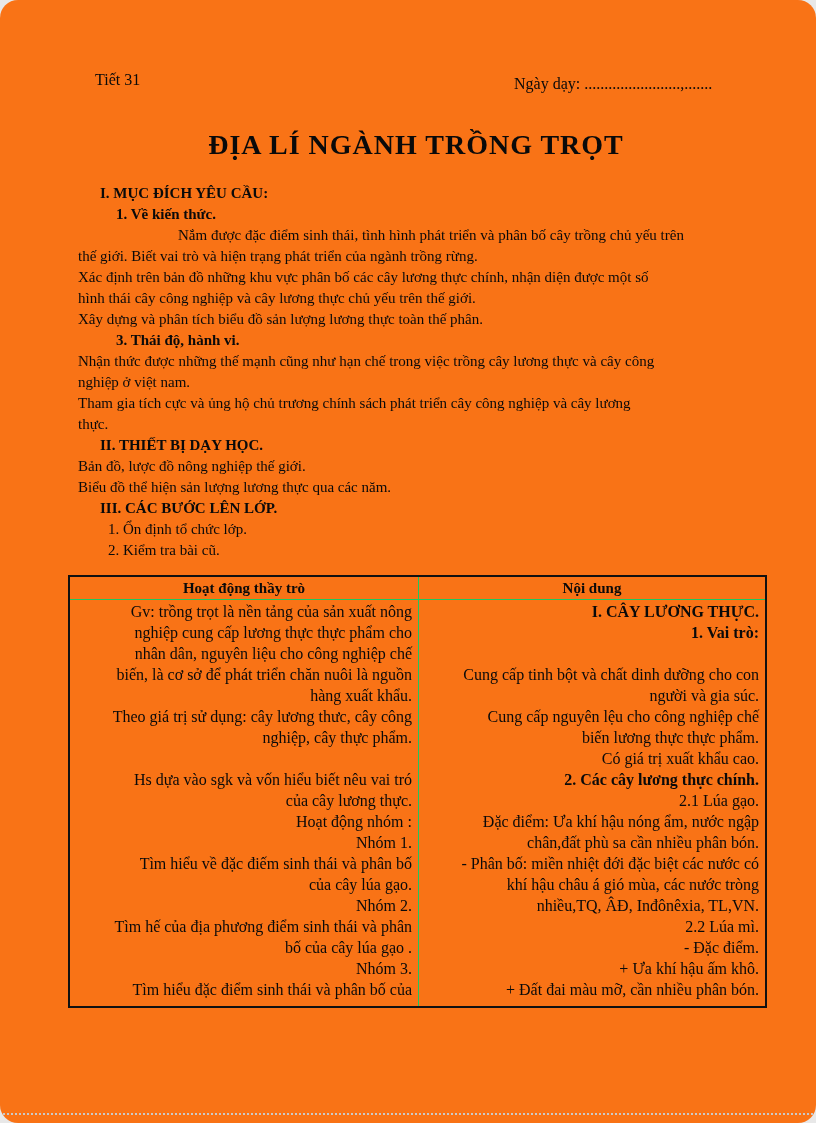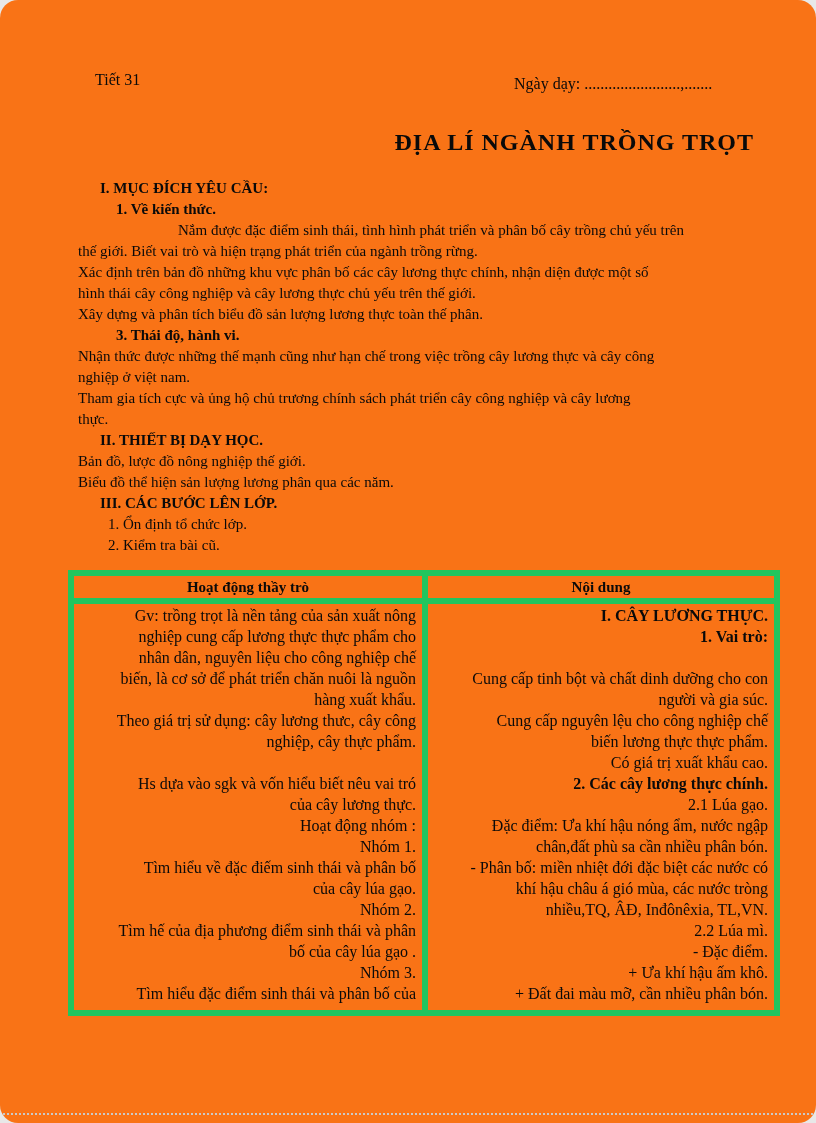--- a/index.html
+++ b/index.html
@@ -13,43 +13,43 @@
     box-sizing:border-box;
     padding:70px 62px 0 78px;
     overflow:hidden;
     border-radius:18px;
   }
   .meta-row{display:flex;justify-content:space-between;align-items:flex-start;}
   .tiet{margin-left:17px;font-size:16px;line-height:20px;}
   .dates{width:240px;font-size:16px;line-height:27px;}
   .dates div{white-space:nowrap;}
   .doc-title{
-    text-align:right;
+    text-align:center;
     font-weight:bold;
-    font-size:24px;
+    font-size:28px;
     letter-spacing:1px;
     margin-top:32px;
     margin-bottom:22px;
   }
   .ln{min-height:21px;line-height:21px;font-size:15px;}
   .b{font-weight:bold;}
   .ml1{margin-left:22px;}   
   .ml2{margin-left:38px;}   
   .ml3{margin-left:30px;}   
   .ind{margin-left:100px;}  
   .lesson-table{
     margin-top:14px;
     margin-left:-10px;
     width:678px;
     border:2px solid #111;
     border-collapse:collapse;
     table-layout:fixed;
   }
   .lesson-table th,.lesson-table td{
-    border:6px solid #22c55e;
+    border:1px solid #22c55e;
     vertical-align:top;
     padding:1px 6px 6px 9px;
   }
   .lesson-table th{
     font-size:15px;
     font-weight:bold;
     text-align:center;
     padding:1px 4px;
     line-height:20px;
   }
@@ -85,21 +85,21 @@
     <div class="ln">Xác định trên bản đồ những khu vực phân bố các cây lương thực chính, nhận diện được một số</div>
     <div class="ln">hình thái cây công nghiệp và cây lương thực chủ yếu trên thế giới.</div>
     <div class="ln">Xây dựng và phân tích biểu đồ sản lượng lương thực toàn thế phân.</div>
     <div class="ln b ml2">3.  Thái độ, hành vi.</div>
     <div class="ln">Nhận thức được những thế mạnh cũng như hạn chế trong việc trồng cây lương thực và cây công</div>
     <div class="ln">nghiệp ở việt nam.</div>
     <div class="ln">Tham gia tích cực và ủng hộ chủ trương chính sách phát triển cây công nghiệp và cây lương</div>
     <div class="ln">thực.</div>
     <div class="ln b ml1">II. THIẾT BỊ DẠY HỌC.</div>
     <div class="ln">Bản đồ, lược đồ nông nghiệp thế giới.</div>
-    <div class="ln">Biểu đồ thể hiện sản lượng lương phân qua các năm.</div>
+    <div class="ln">Biểu đồ thể hiện sản lượng lương thực qua các năm.</div>
     <div class="ln b ml1">III. CÁC BƯỚC LÊN LỚP.</div>
     <div class="ln ml3">1. Ổn định tổ chức lớp.</div>
     <div class="ln ml3">2. Kiểm tra bài cũ.</div>
   </div>
 
   <table class="lesson-table">
     <thead>
       <tr>
         <th class="col-left">Hoạt động thầy trò</th>
         <th class="col-right">Nội dung</th>

